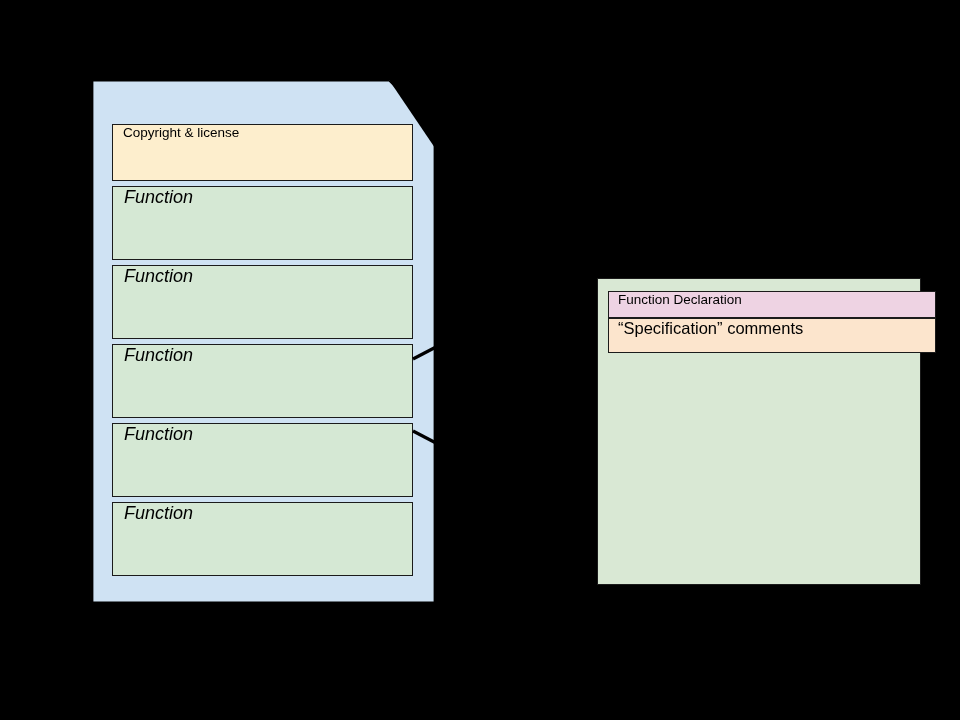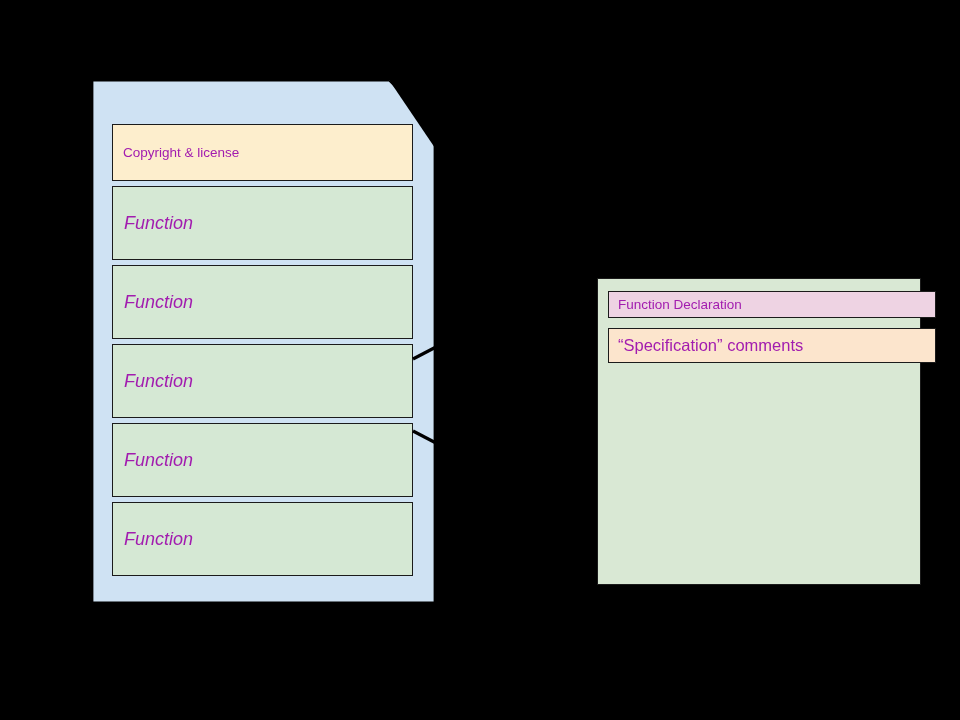--- a/index.html
+++ b/index.html
@@ -55,22 +55,22 @@
     width: 301px;
     display: flex;
     flex-direction: column;
     gap: 5px;
   }
 
   .block {
     box-sizing: border-box;
     border: 1.4px solid #1b1b1b;
     display: flex;
-    align-items: center;
-    color: #a21caf;
+    align-items: flex-start;
+    color: #000000;
     position: relative;
   }
 
   .block-copyright {
     height: 57px;
     background: #fdeecd;
     padding-left: 10px;
     font-size: 13.5px;
   }
 
@@ -94,21 +94,20 @@
     box-sizing: border-box;
   }
 
   .panel-inner {
     position: absolute;
     left: 10px;
     top: 12px;
     width: 328px;
     display: flex;
     flex-direction: column;
-    gap: 10px;
   }
 
   .block-declaration {
     height: 27px;
     background: #eed3e3;
     padding-left: 9px;
     font-size: 13.5px;
   }
 
   .block-spec {

